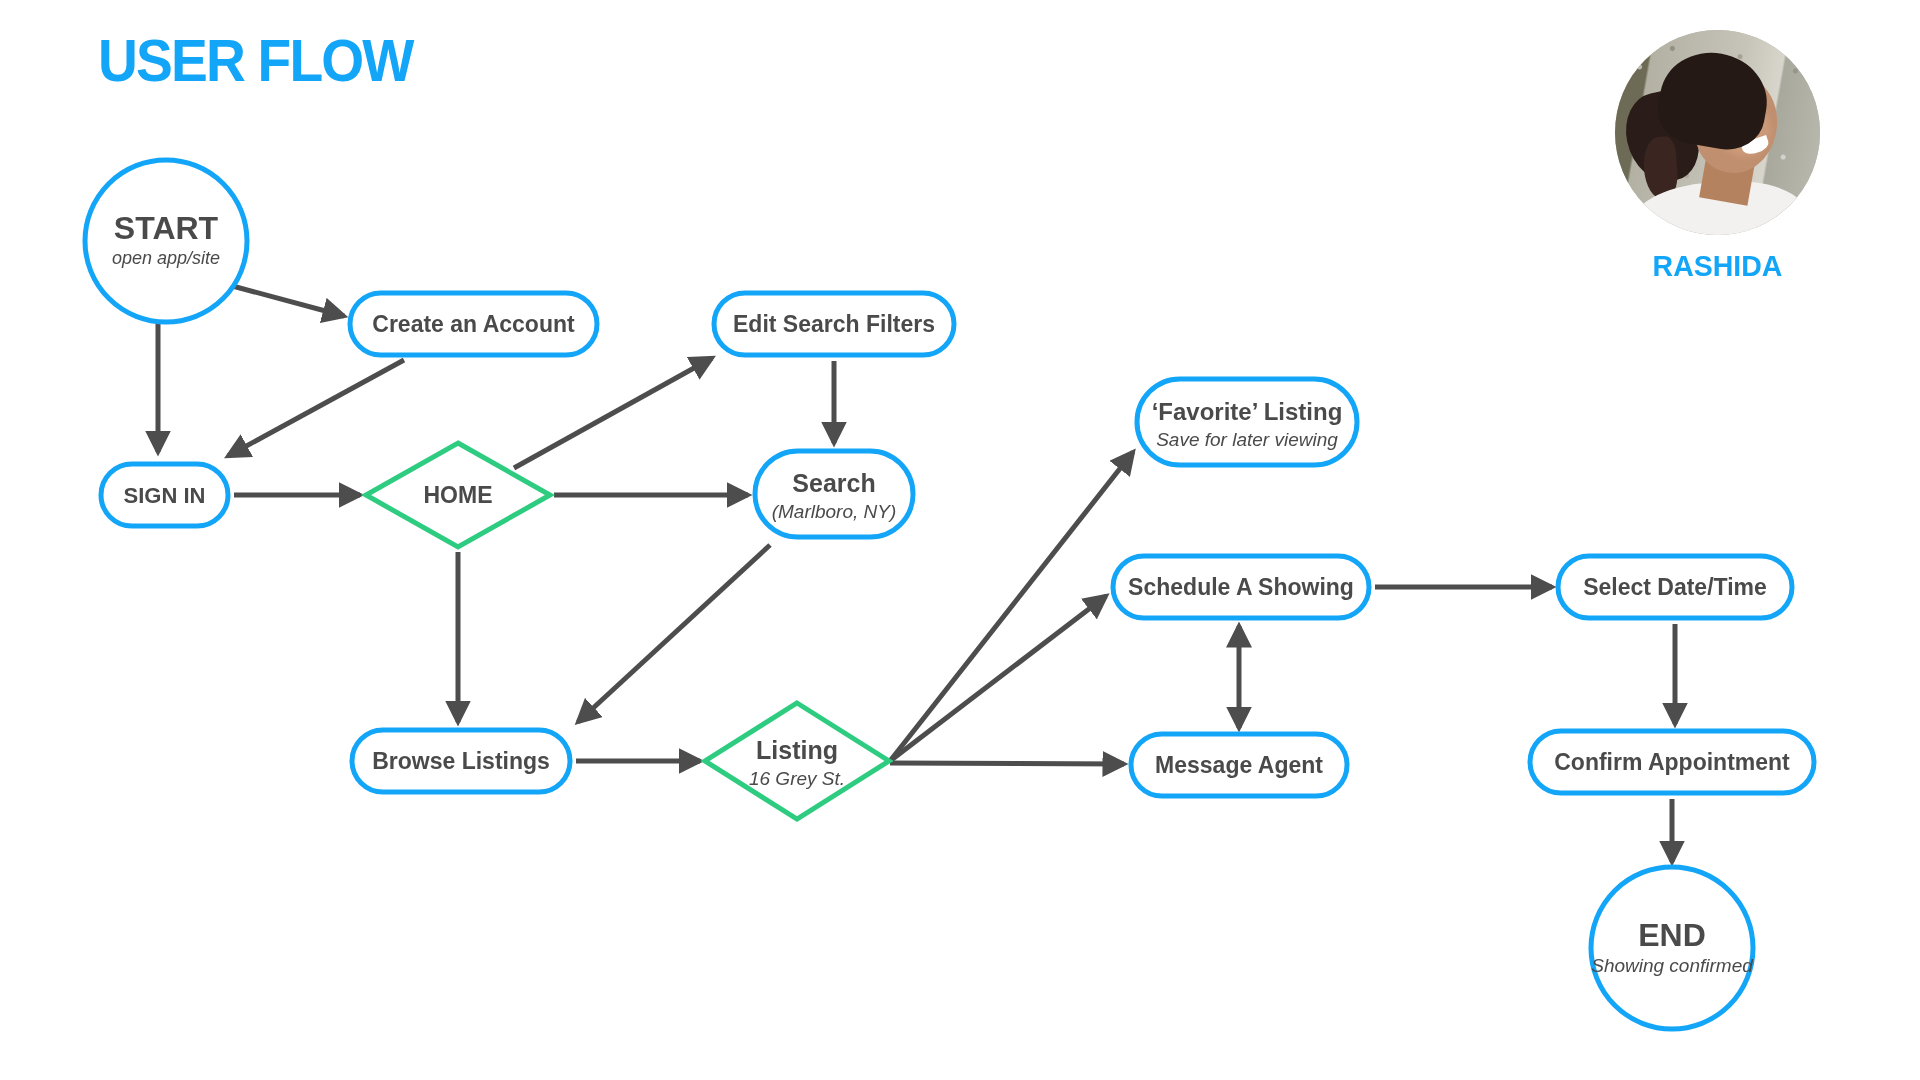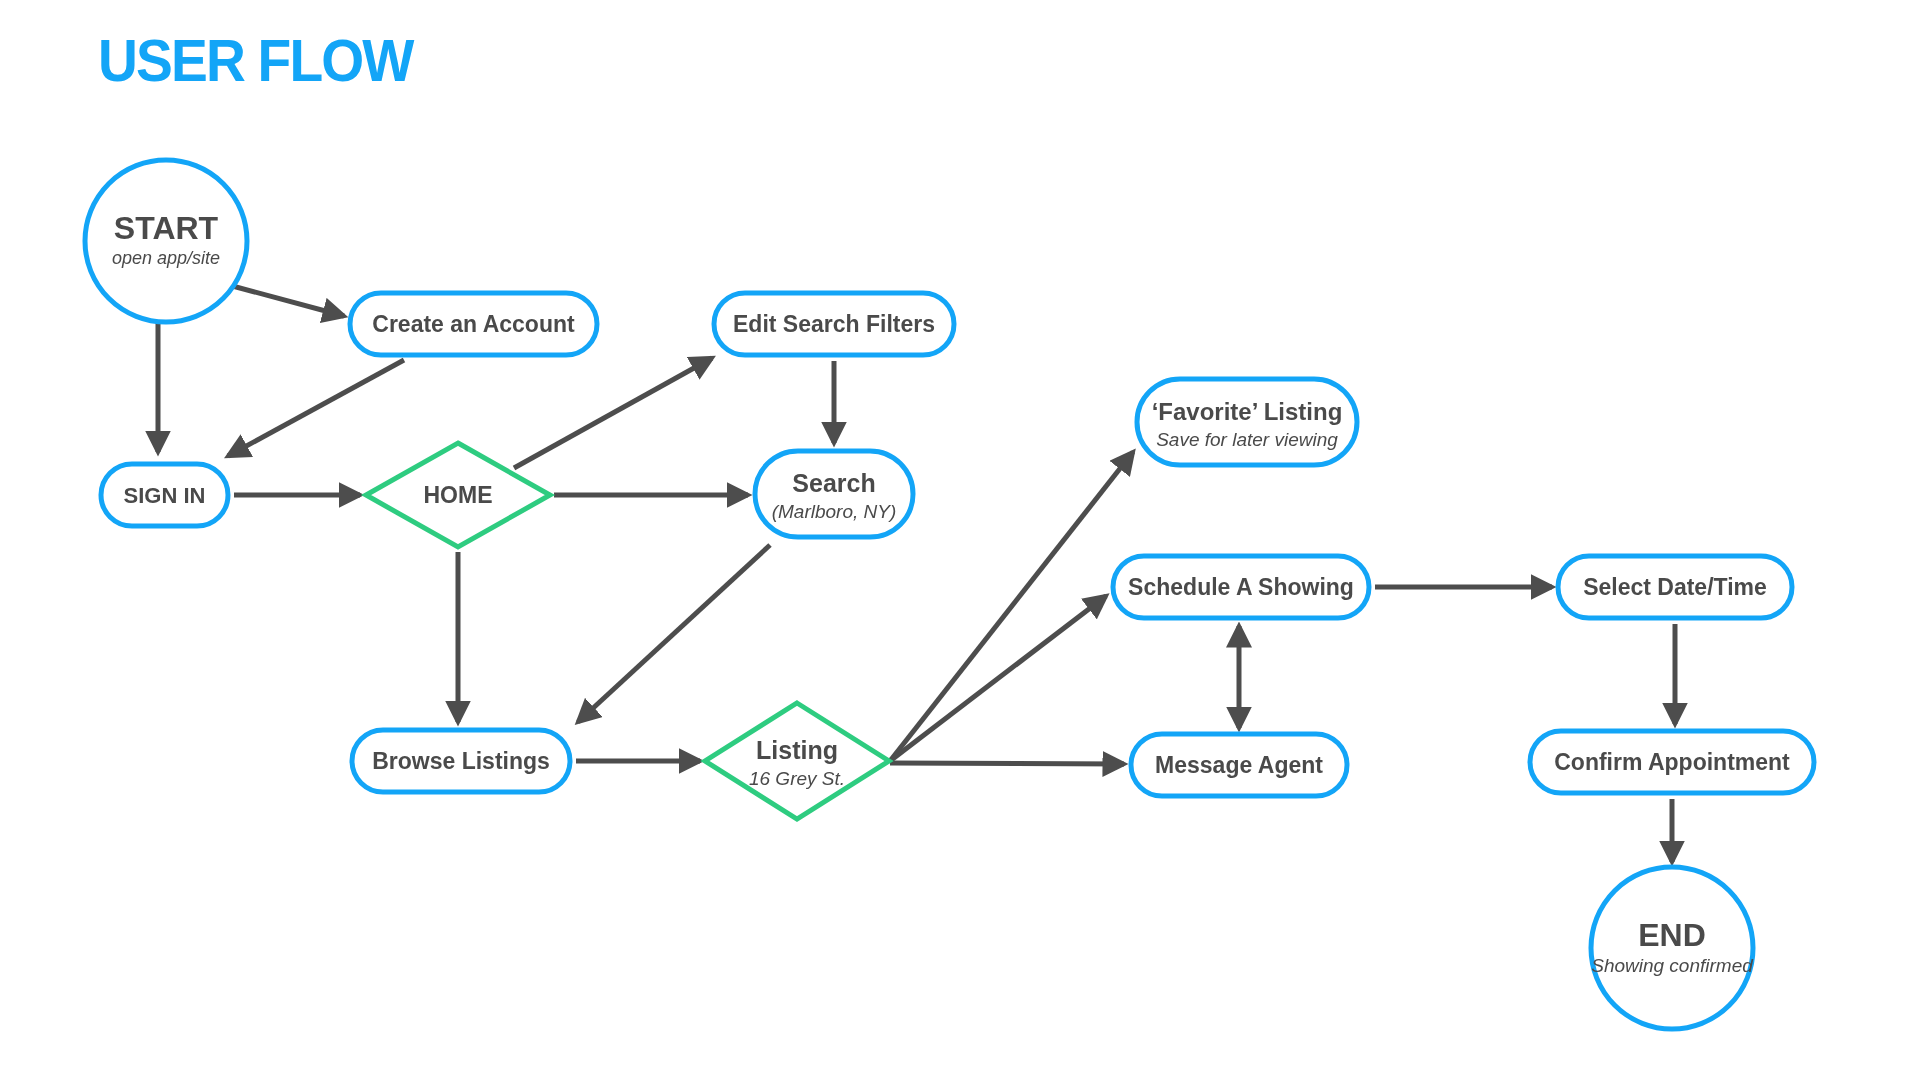--- a/index.html
+++ b/index.html
@@ -179,20 +179,36 @@
     fill: none;
   }
 </style>
 </head>
 <body>
 
 <div id="canvas">
 
   <div id="page-title">USER FLOW</div>
 
+  <div id="persona">
+    <div id="persona-avatar">
+      <div class="bg-wall"></div>
+      <div class="hair-bun"></div>
+      <div class="hair-strand"></div>
+      <div class="shirt"></div>
+      <div class="neck"></div>
+      <div class="face"></div>
+      <div class="cheek"></div>
+      <div class="brow"></div>
+      <div class="eye"></div>
+      <div class="smile"></div>
+      <div class="hair-top"></div>
+    </div>
+    <div id="persona-name">RASHIDA</div>
+  </div>
 
   <svg id="flow" viewBox="0 0 1920 1080">
     <defs>
       <marker id="arrowhead" markerWidth="5.2" markerHeight="5.2" refX="4.3" refY="2.6" orient="auto" markerUnits="strokeWidth">
         <path d="M0,0 L5.2,2.6 L0,5.2 z" fill="#4d4d4d"></path>
       </marker>
       <marker id="arrowtail" markerWidth="5.2" markerHeight="5.2" refX="0.9" refY="2.6" orient="auto" markerUnits="strokeWidth">
         <path d="M5.2,0 L0,2.6 L5.2,5.2 z" fill="#4d4d4d"></path>
       </marker>
     </defs>

